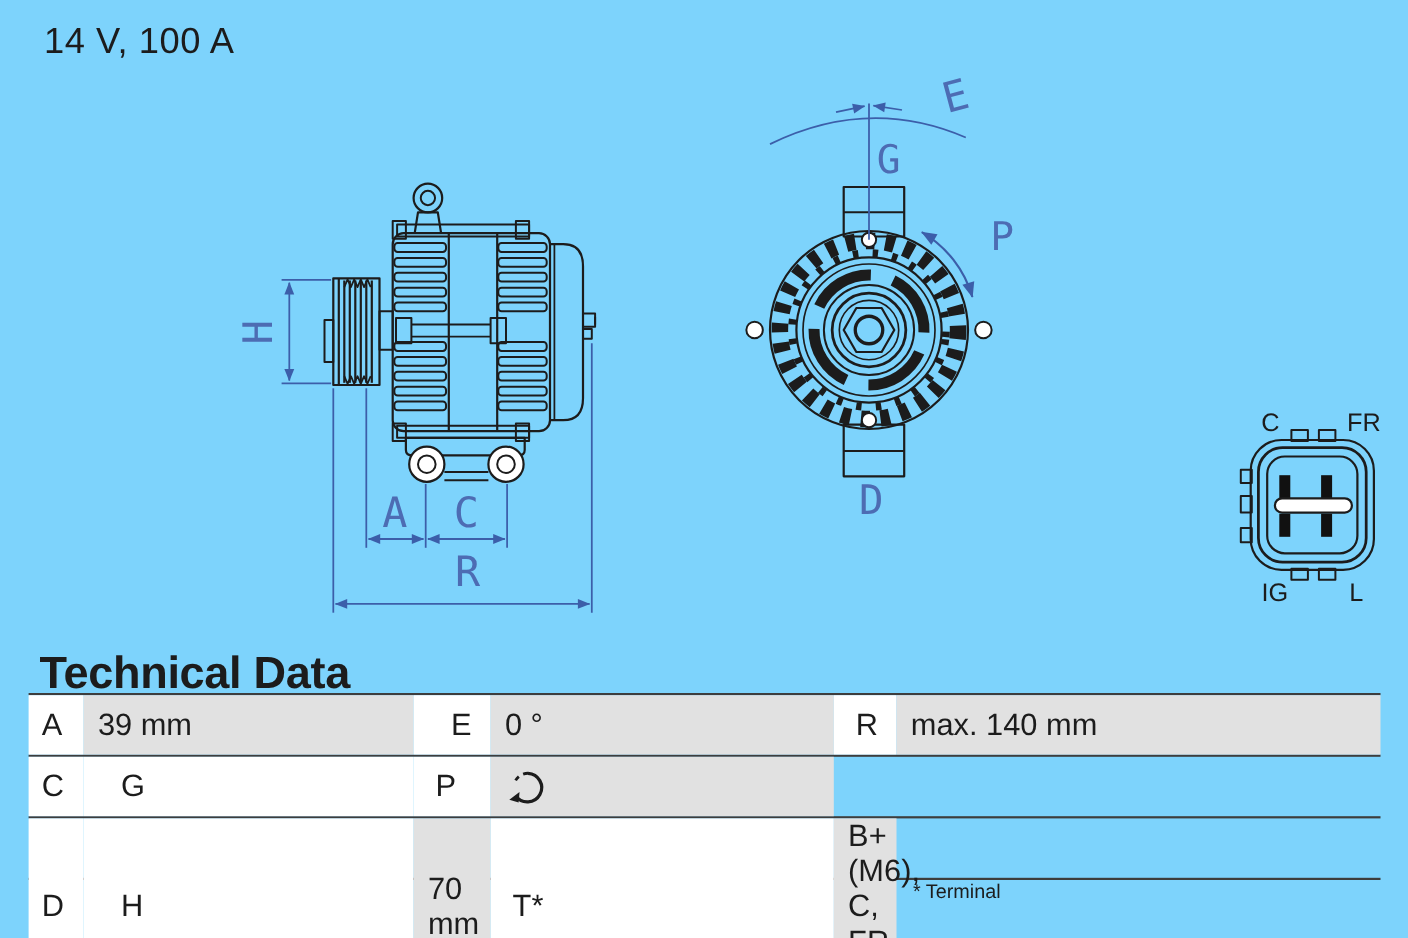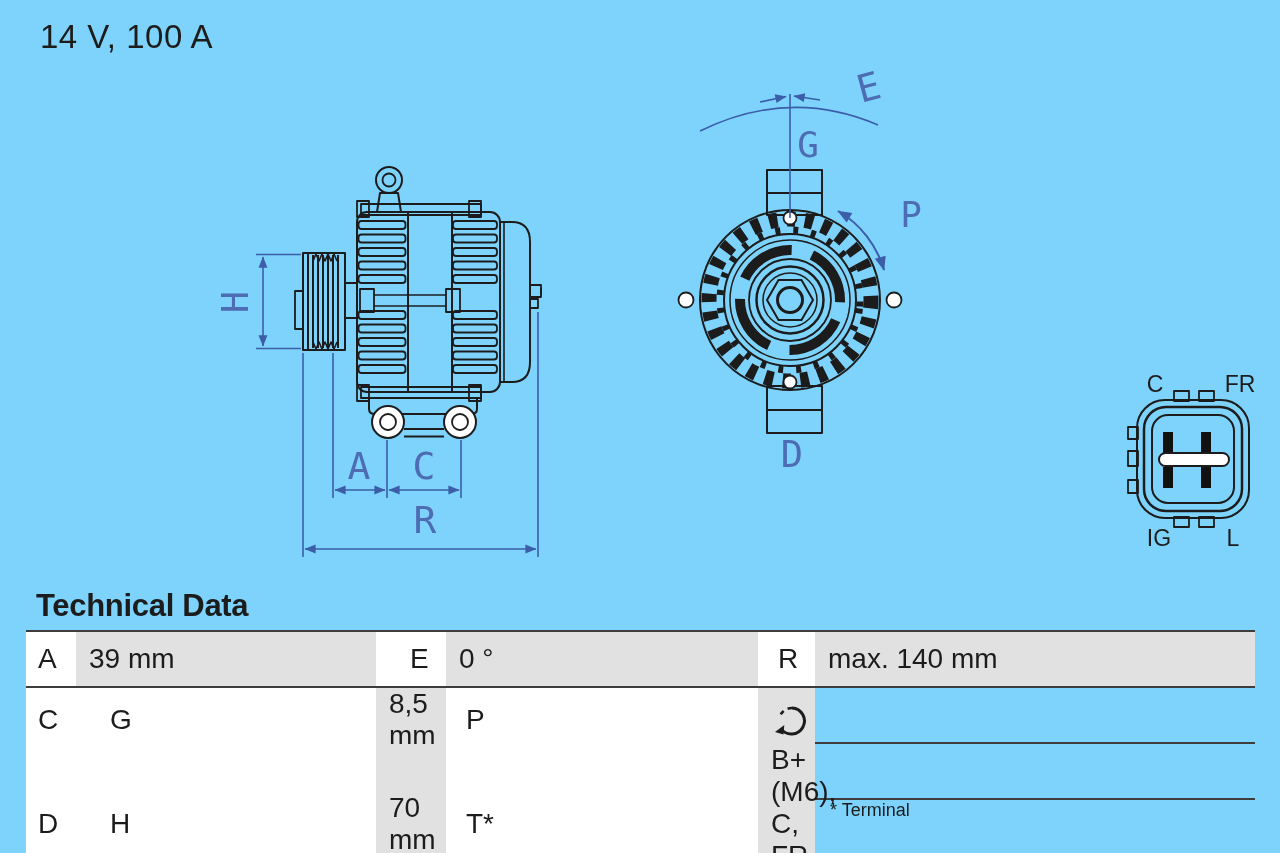--- a/index.html
+++ b/index.html
@@ -1,19 +1,19 @@
 <!DOCTYPE html>
 <html><head>
 <meta charset="utf-8">
 <style>
   html,body{margin:0;padding:0;background:#fff;}
   .canvas{position:relative;width:1280px;height:853px;background:#7dd3fc;overflow:hidden;
           font-family:"Liberation Sans",sans-serif;color:#1c1c1c;padding-left:21px;}
   .hdr{position:absolute;left:40px;top:18px;font-size:33px;font-weight:400;letter-spacing:0.5px;}
-  .tech-title{position:absolute;left:36px;top:588px;font-size:31px;font-weight:700;letter-spacing:-0.3px;}
+  .tech-title{position:absolute;left:36px;top:588px;font-size:41px;font-weight:700;letter-spacing:-0.3px;}
   #diagram{position:absolute;left:0;top:0;}
   #tech-table{position:absolute;left:26px;top:630px;width:1229px;border-top:2px solid #3d3d3d;}
   .t-row{display:grid;grid-template-columns:50px 300px 70px 312px 57px 440px;height:54px;
          border-bottom:2px solid #3d3d3d;font-size:28px;}
   .t-cell{display:flex;align-items:center;height:100%;}
   .key{background:#fff;}
   .key.k1{padding-left:12px;}
   .key.k2{padding-left:34px;}
   .key.k3{padding-left:20px;}
   .val{background:#e1e1e1;padding-left:13px;}
@@ -195,21 +195,20 @@
       <div class="t-cell key k1">A</div>
       <div class="t-cell val">39 mm</div>
       <div class="t-cell key k2">E</div>
       <div class="t-cell val">0 °</div>
       <div class="t-cell key k3">R</div>
       <div class="t-cell val">max. 140 mm</div>
     </div>
     <div class="t-row">
       <div class="t-cell key k1">C</div>
       <div class="t-cell key k2">G</div>
-      <div class="t-cell val">8,5 mm</div>
       <div class="t-cell key k3">P</div>
       <div class="t-cell val">
         <svg width="42" height="40" viewBox="0 0 42 40" style="margin-top:2px;">
           <path d="M21,7 A13,13 0 0 0 8.6,16" fill="none" stroke="#1c1c1c" stroke-width="2.6" stroke-dasharray="4.5 4.5"></path>
           <path d="M21,7 A13,13 0 1 1 9.8,27.5" fill="none" stroke="#1c1c1c" stroke-width="3"></path>
           <polygon points="4,31 13.3,24 12.5,33.5" fill="#1c1c1c"></polygon>
         </svg>
       </div>
     </div>
     <div class="t-row">

